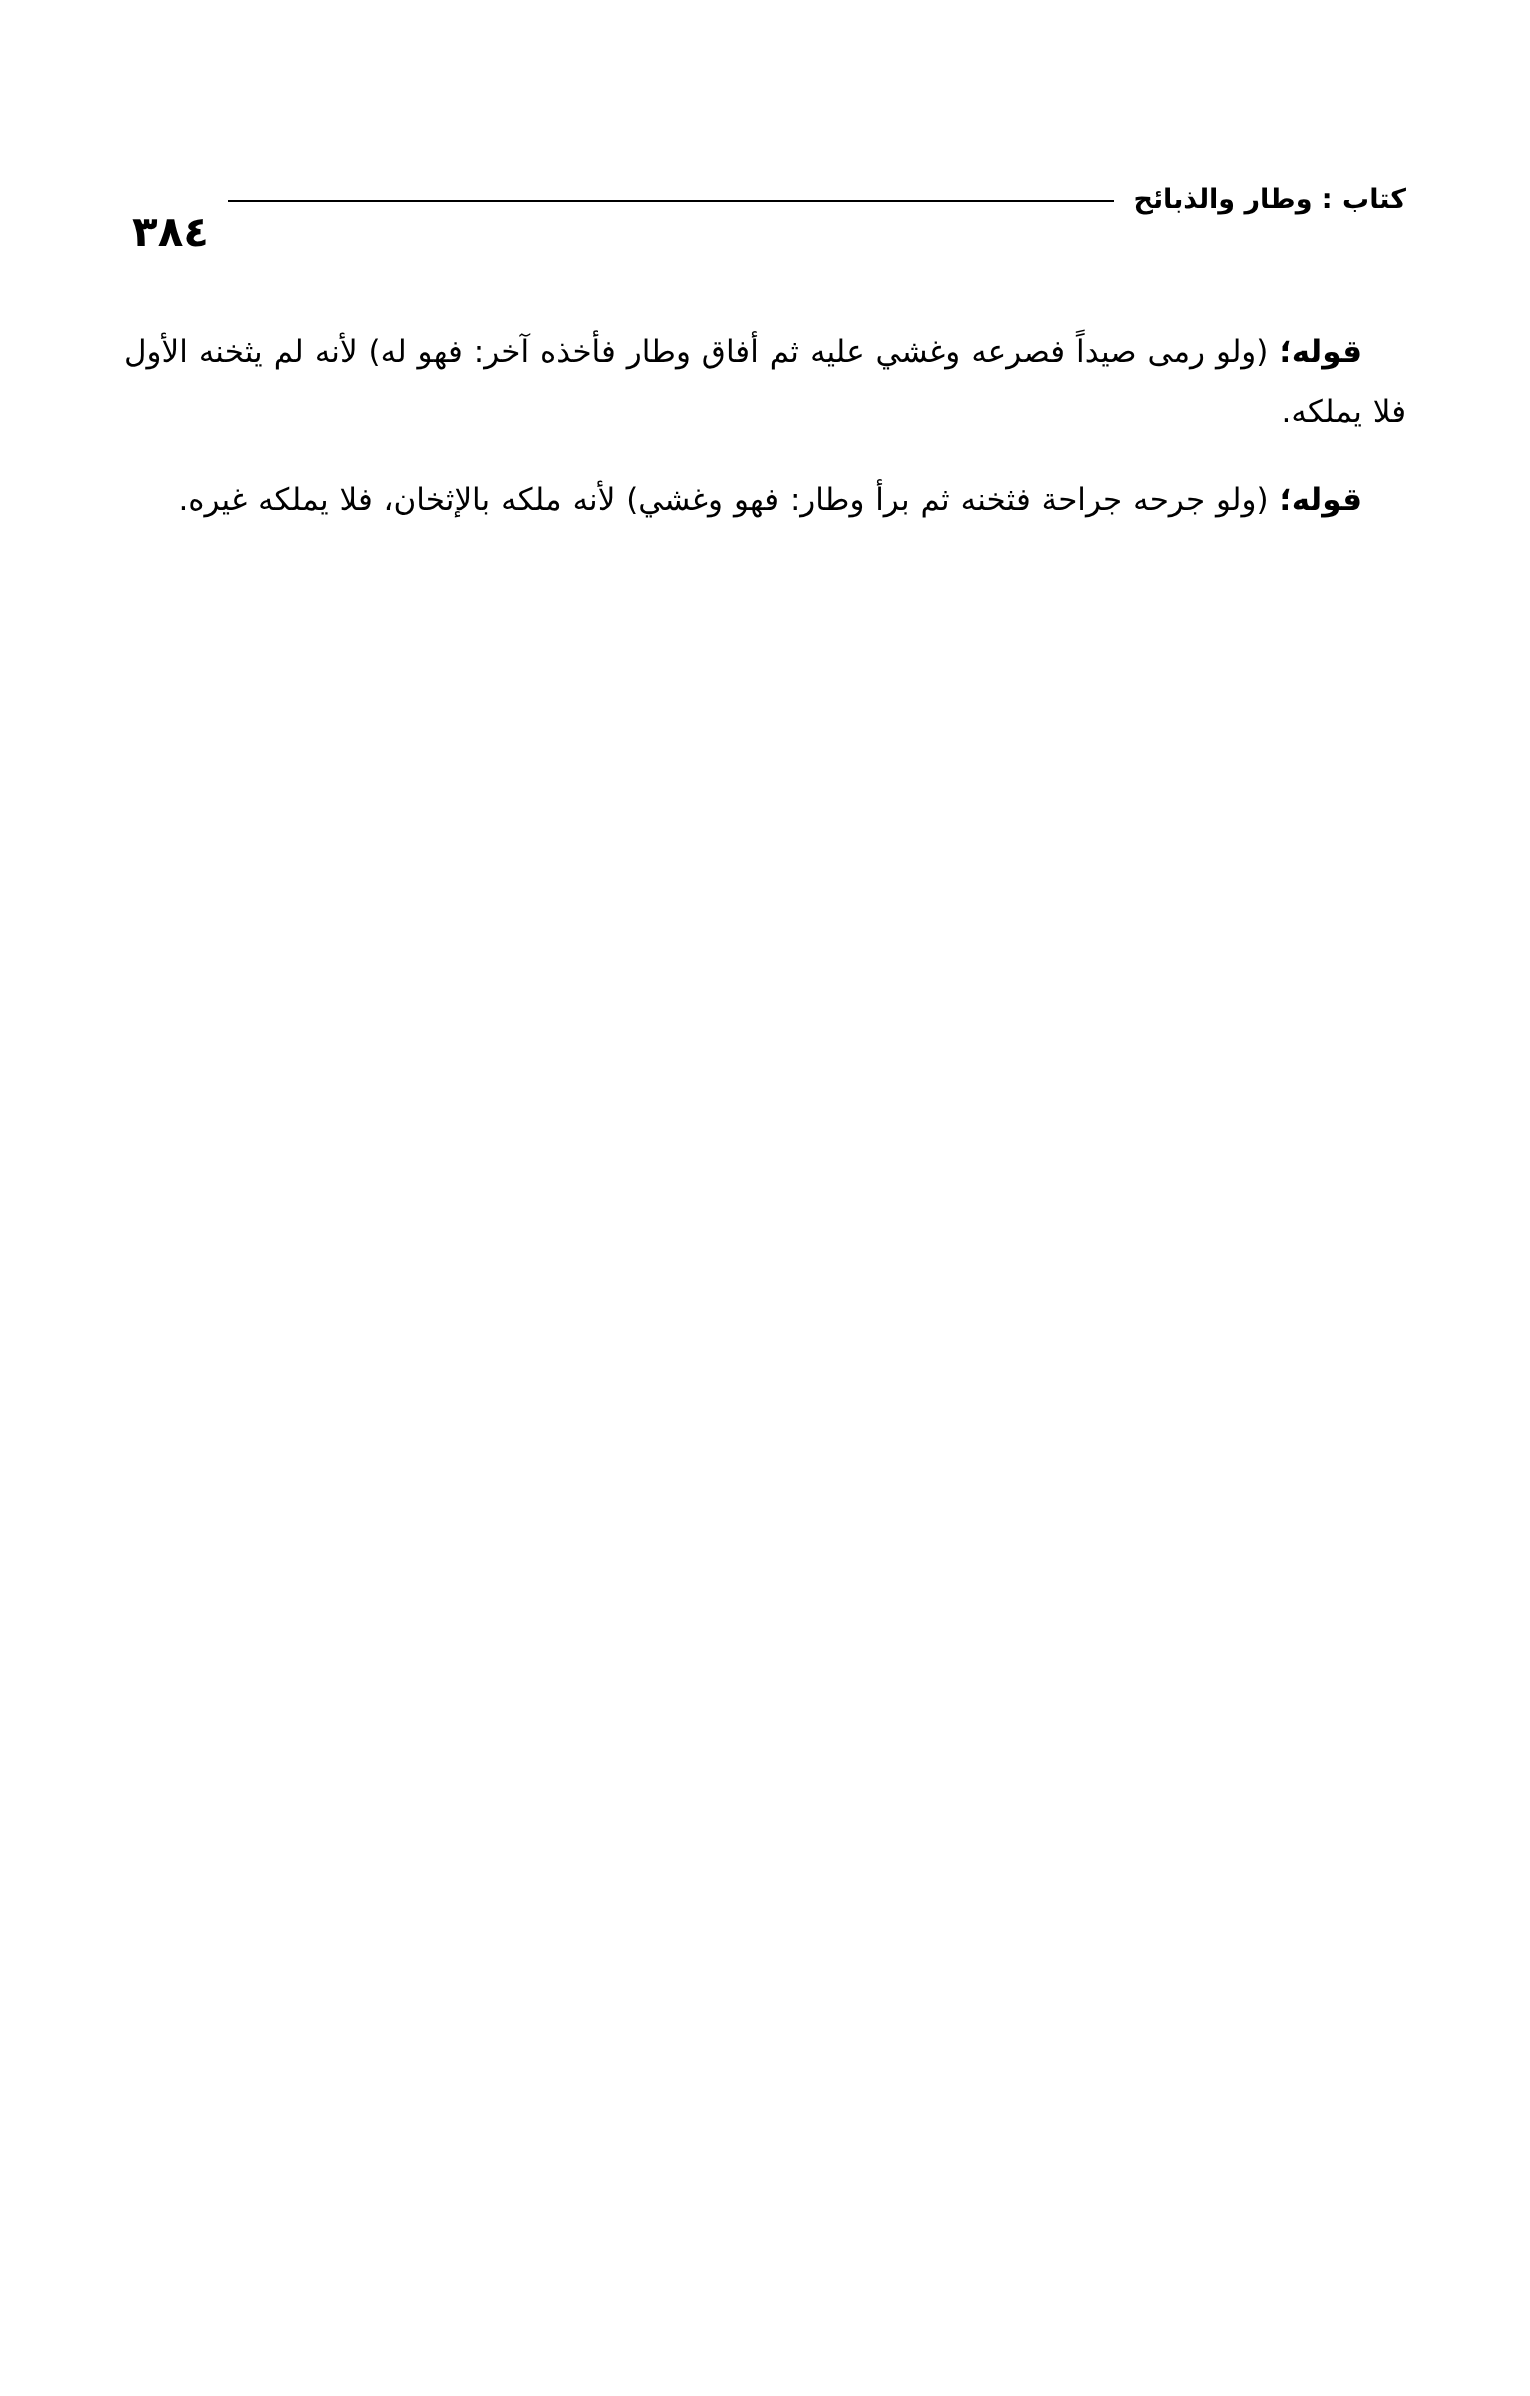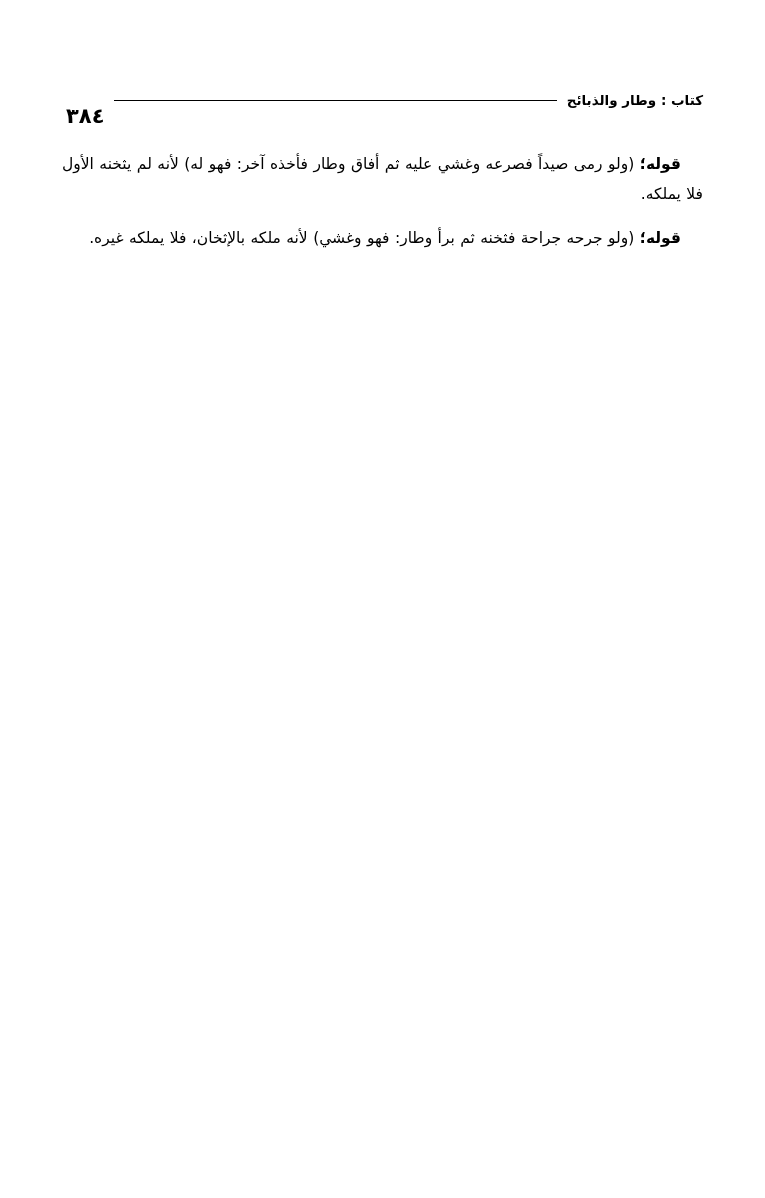--- a/index.html
+++ b/index.html
@@ -59,21 +59,21 @@
     font-size: 13.5px;
     font-weight: 700;
     white-space: nowrap;
     line-height: 1;
     padding-bottom: 2px;
     order: 1;
   }
 
   
   .body-content {
-    margin-top: 30px;
+    margin-top: 42px;
     direction: rtl;
     text-align: justify;
     text-align-last: right;
   }
 
   .para {
     font-size: 15.5px;
     line-height: 1.95;
     margin: 0 0 14px 0;
     text-indent: 22px;

